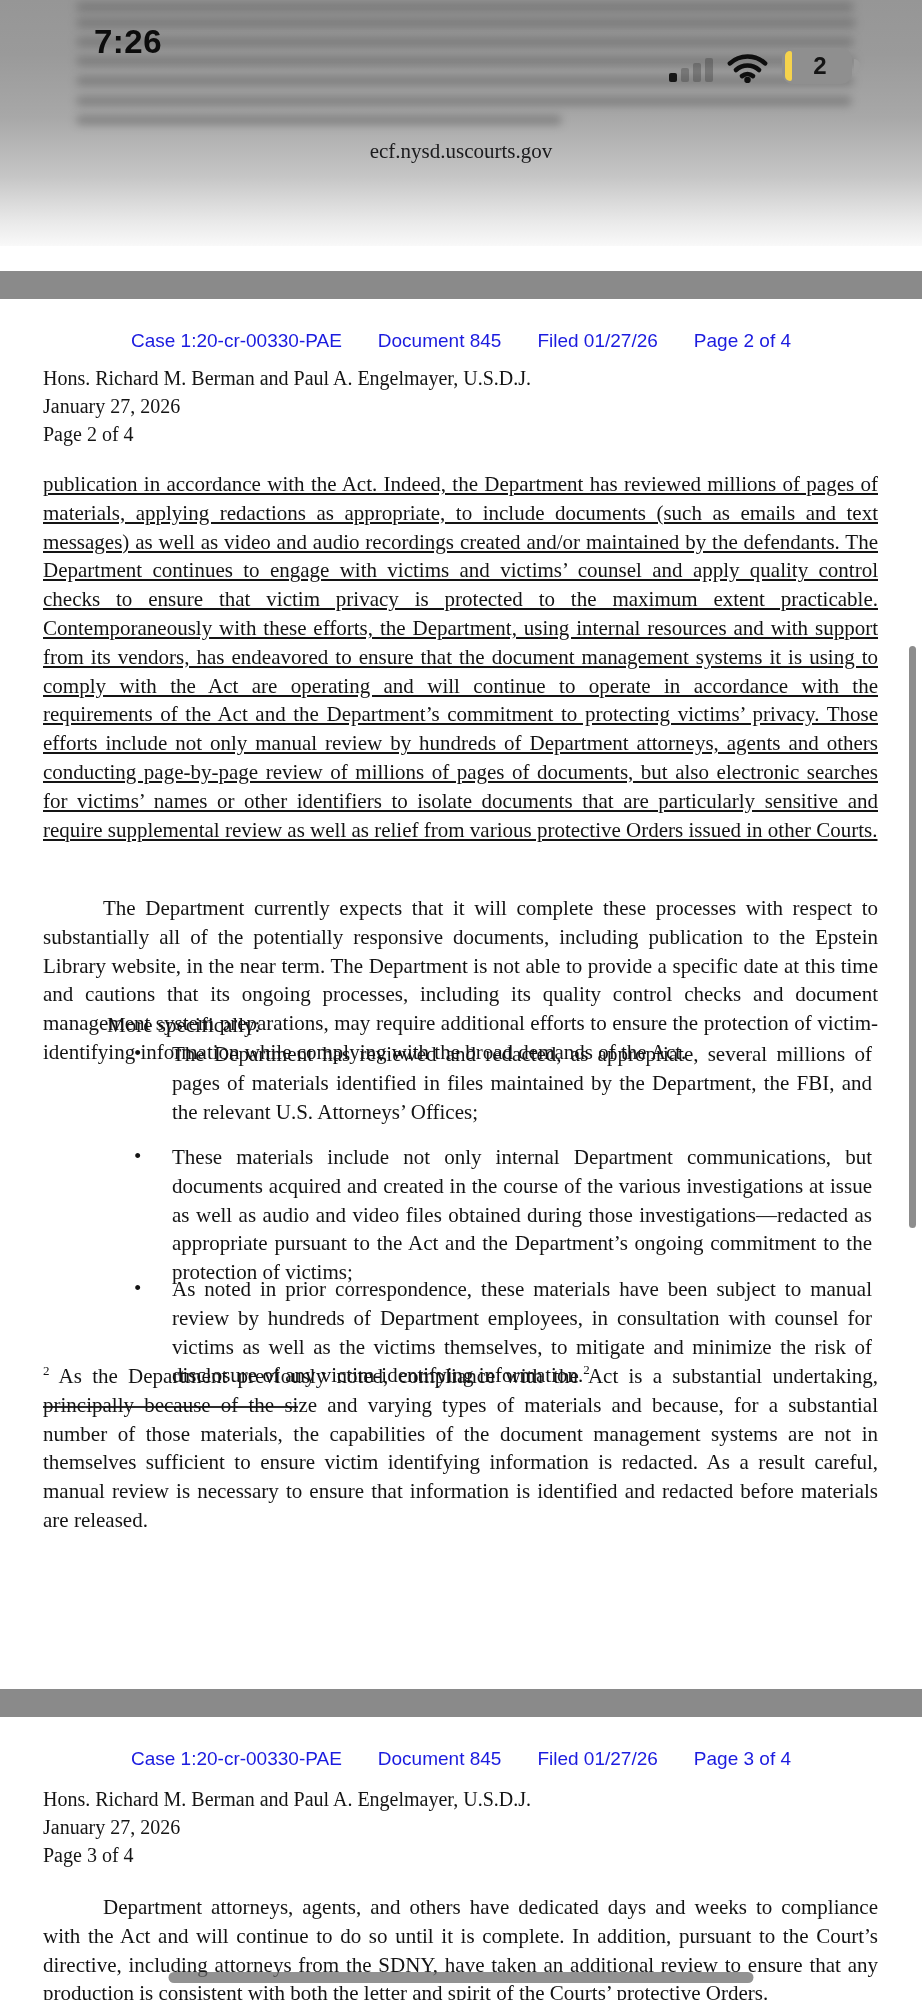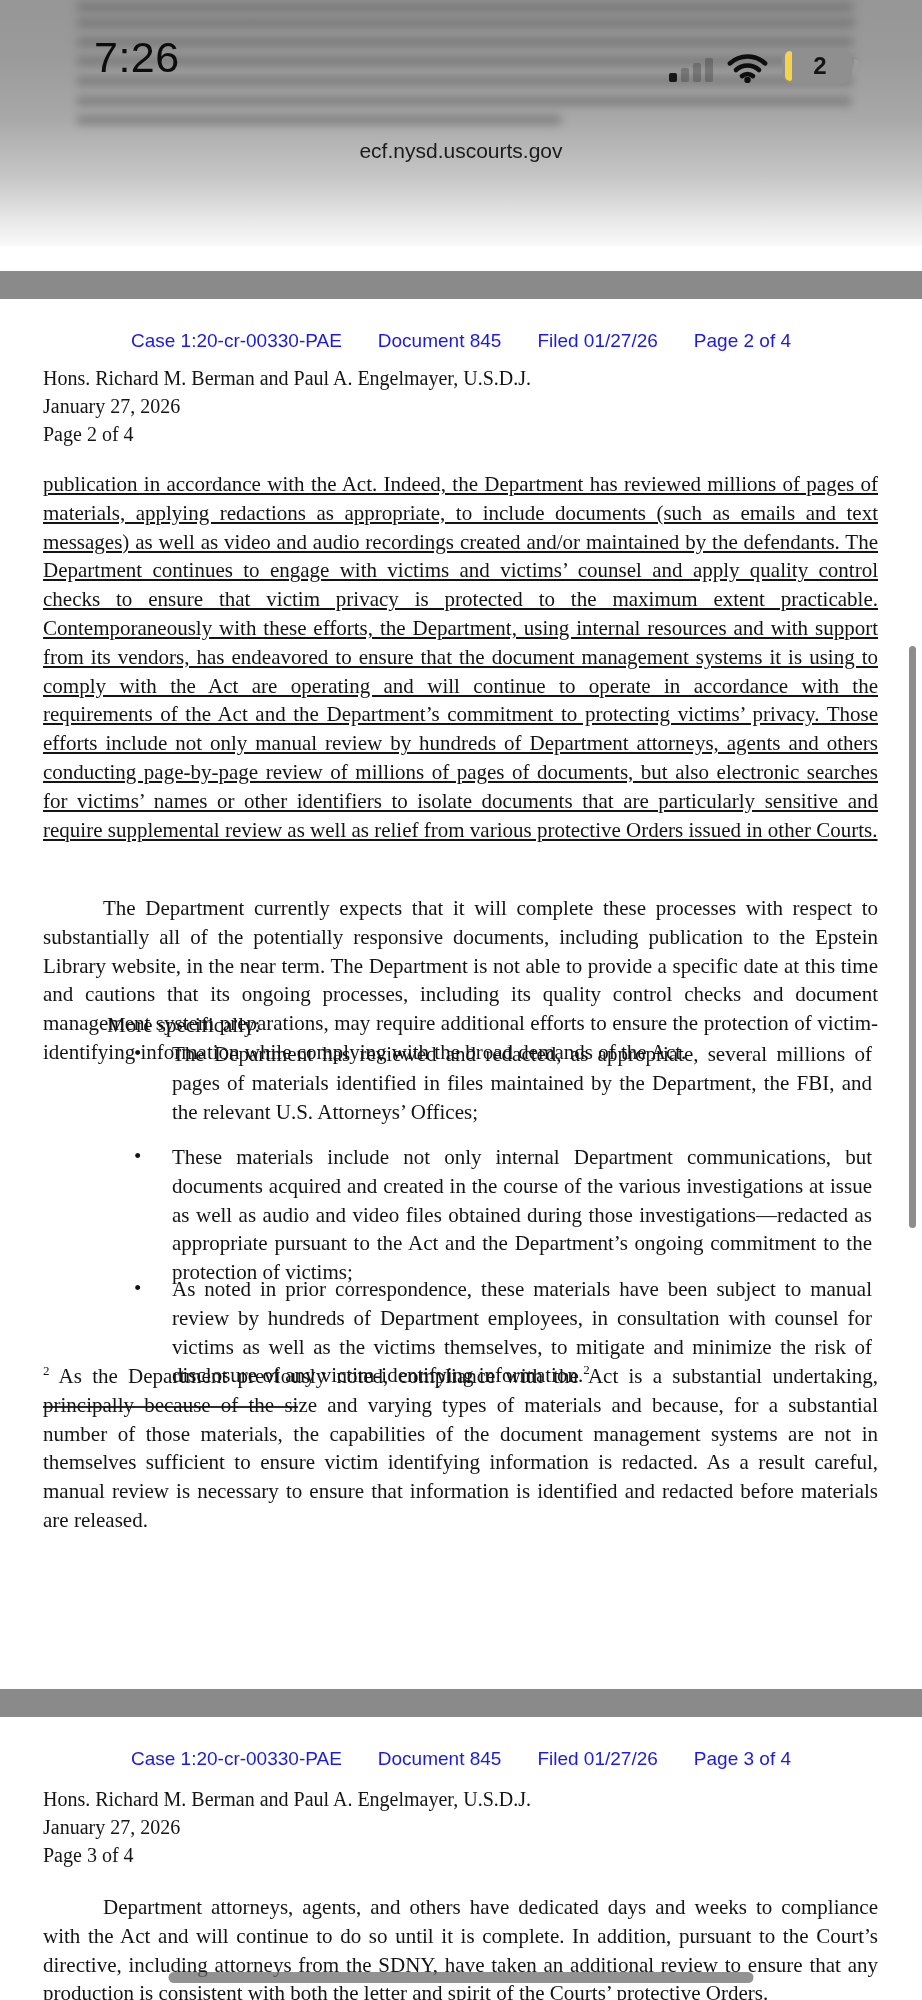--- a/index.html
+++ b/index.html
@@ -4,35 +4,35 @@
 <style>
   html,body{margin:0;padding:0;background:#ffffff;}
   .screen{position:relative;width:922px;height:2000px;margin:0 auto;background:#ffffff;overflow:hidden;font-family:"Liberation Sans",sans-serif;}
 
   
   .top-chrome{position:absolute;left:0;top:0;width:922px;height:246px;
     background:linear-gradient(180deg,#969696 0%,#9a9a9a 22%,#a8a8a8 48%,#c6c6c6 72%,#e9e9e9 90%,#f9f9f9 100%);
     z-index:2;}
   .blur-line{position:absolute;height:10px;border-radius:5px;background:#5f5f5f;filter:blur(4px);opacity:.5;}
 
-  .status-time{position:absolute;left:94px;top:33px;font-size:43px;font-weight:400;color:#0c0c0c;letter-spacing:.5px;}
+  .status-time{position:absolute;left:94px;top:23px;font-size:33px;font-weight:700;color:#0c0c0c;letter-spacing:.5px;}
   .status-icons{position:absolute;right:70px;top:48px;display:flex;align-items:flex-end;gap:13px;height:36px;}
   .sig{display:flex;align-items:flex-end;gap:4px;height:26px;padding-bottom:2px;}
   .sig i{display:block;width:8px;border-radius:2px;background:rgba(35,35,35,.27);}
   .sig i:nth-child(1){height:9px;background:#161616;}
   .sig i:nth-child(2){height:14px;}
   .sig i:nth-child(3){height:19px;}
   .sig i:nth-child(4){height:24px;}
   .wifi{display:block;margin-bottom:1px;}
   .batt{position:relative;width:70px;height:36px;border-radius:11px;background:#8f8f8f;display:flex;align-items:center;justify-content:center;}
   .batt-fill{position:absolute;left:3px;top:3px;bottom:3px;width:7px;border-radius:5px 2px 2px 5px;background:#f6d34c;}
   .batt-num{font-size:24px;font-weight:700;color:#141414;margin-left:6px;}
   .batt-nub{position:absolute;right:-8px;top:11px;width:6px;height:14px;border-radius:0 6px 6px 0;background:#9c9c9c;}
 
-  .url-bar{position:absolute;left:0;top:139px;width:100%;text-align:center;font-size:21px;font-weight:500;color:#1b1b1d;z-index:3;}
+  .url-bar{position:absolute;left:0;top:139px;width:100%;text-align:center;font-size:21px;font-weight:500;color:#1b1b1d;z-index:3;font-family:Liberation Serif, serif;}
 
   
   .sep-bar{position:absolute;left:0;width:922px;height:28px;background:#8a8a8a;z-index:1;}
   .bar1{top:271px;}
   .bar2{top:1689px;}
   .page-badge{position:absolute;left:48px;top:244px;width:141px;height:70px;border-radius:18px;
     background:linear-gradient(180deg,#ffffff 0%,#ededed 60%,#f8f8f8 100%);
     box-shadow:0 8px 18px rgba(0,0,0,.30), inset 0 1px 0 #ffffff;
     display:flex;align-items:center;justify-content:center;z-index:4;}
   .page-badge span{font-size:30px;font-weight:700;color:#0a0a0a;}

